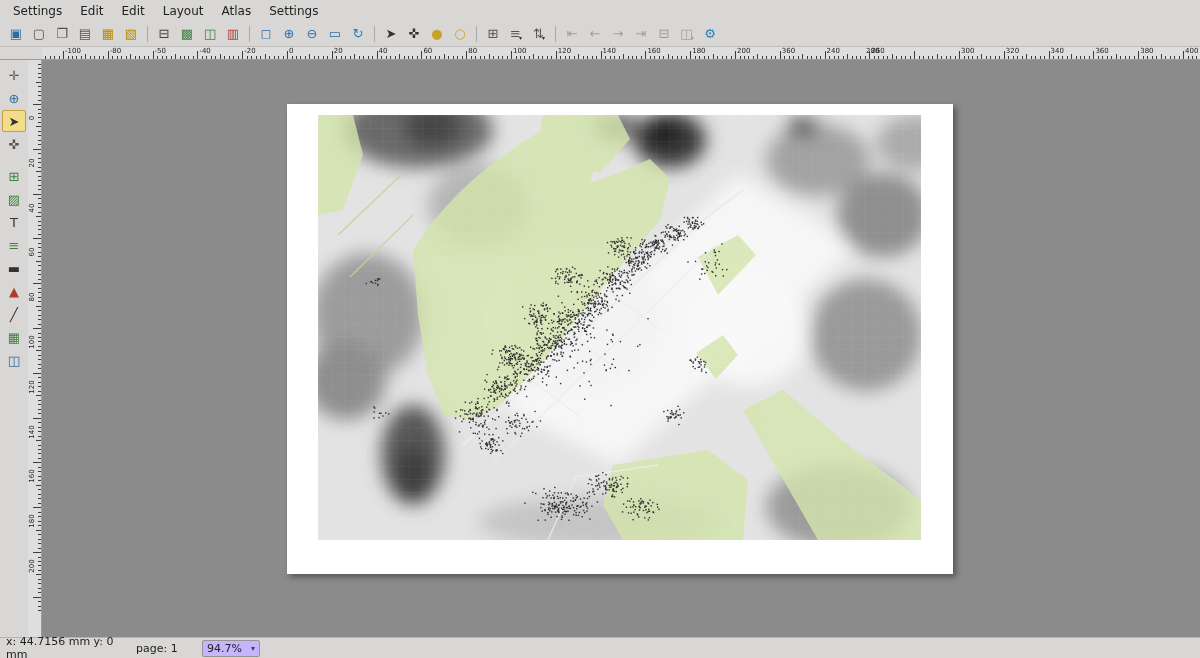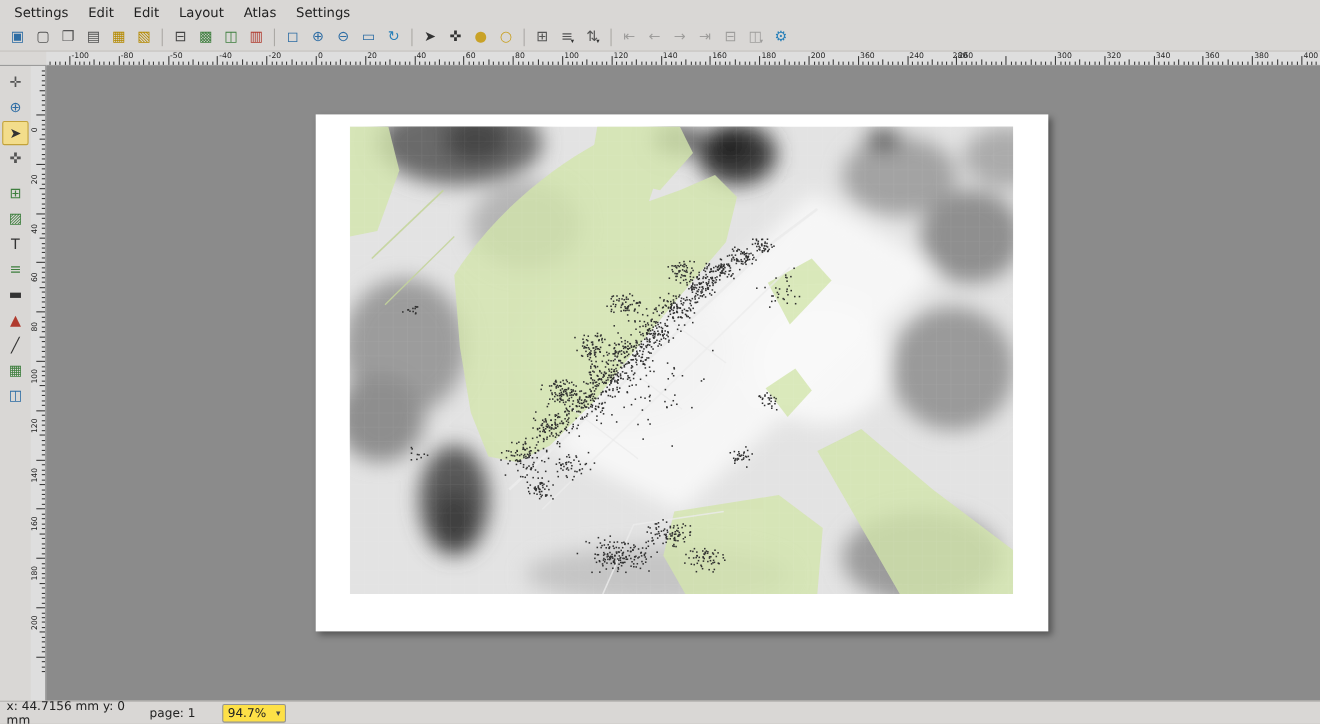--- a/index.html
+++ b/index.html
@@ -39,21 +39,21 @@
   .vtick { position:absolute; right:0; height:1px; background:#3c3c3c; }
   .vlabel { position:absolute; left:-4px; width:16px; height:8px; font-size:7px; color:#222; transform:rotate(-90deg); text-align:center; line-height:8px; }
 
   .canvas { flex:1; position:relative; background:#8b8b8b; overflow:hidden; }
   .page { position:absolute; left:245px; top:44px; width:666px; height:470px; background:#ffffff; box-shadow:3px 3px 6px rgba(0,0,0,.4); }
   .map-item { position:absolute; left:31px; top:11px; width:603px; height:425px; }
 
   .statusbar { height:21px; background:#d9d7d5; border-top:1px solid #b5b3b1; display:flex; align-items:center; font-size:11px; color:#222; padding-left:6px; flex:0 0 auto; }
   .sb-cursor { width:130px; }
   .sb-page { width:66px; }
-  .zoom-box { width:58px; height:17px; background:#fde047; border:1px solid #949494; border-radius:2px; display:flex; align-items:center; justify-content:space-between; padding:0 4px; font-size:11px; cursor:default; }
+  .zoom-box { width:58px; height:17px; background:#c4b5fd; border:1px solid #949494; border-radius:2px; display:flex; align-items:center; justify-content:space-between; padding:0 4px; font-size:11px; cursor:default; }
   .zoom-box .arrow { font-size:8px; color:#444; }
 </style>
 </head>
 <body>
 
 <div class="window">
 
 
   <div class="menubar">
       <span class="menu-item">Settings</span>

